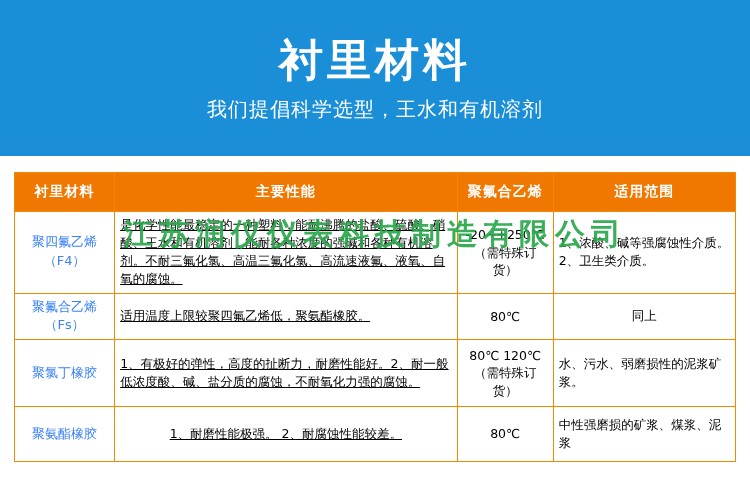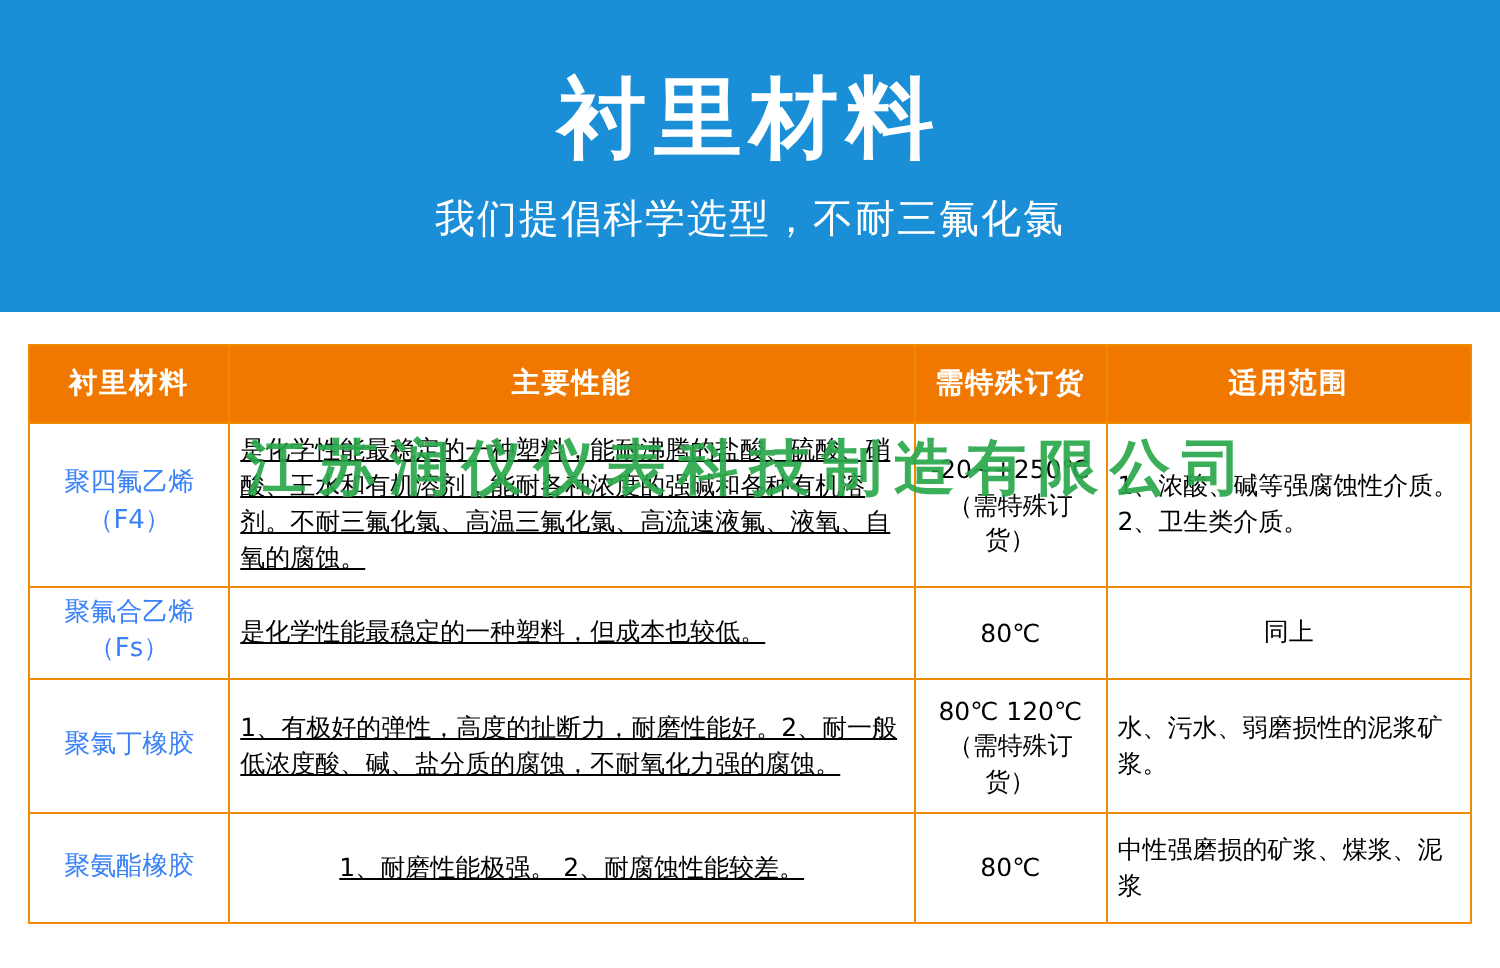--- a/index.html
+++ b/index.html
@@ -129,49 +129,49 @@
     white-space: nowrap;
   }
 </style>
 </head>
 <body>
 
 <div class="page">
 
   <div class="banner">
     <div class="banner-title">衬里材料</div>
-    <div class="banner-subtitle">我们提倡科学选型，不耐三氟化氯</div>
+    <div class="banner-subtitle">我们提倡科学选型，王水和有机溶剂</div>
   </div>
 
   <div class="table-wrap">
     <table class="spec">
       <colgroup>
         <col class="col-a">
           <col class="col-b">
           <col class="col-c">
           <col class="col-d">
       </colgroup>
       <thead>
         <tr>
           <th>衬里材料</th>
           <th>主要性能</th>
-          <th>需特殊订货</th>
+          <th>聚氟合乙烯</th>
           <th>适用范围</th>
         </tr>
       </thead>
       <tbody>
         <tr class="r1">
           <td class="c-name">聚四氟乙烯（F4）</td>
           <td class="c-perf">是化学性能最稳定的一种塑料，能耐沸腾的盐酸、硫酸、硝酸、王水和有机溶剂，能耐各种浓度的强碱和各种有机溶剂。不耐三氟化氯、高温三氟化氯、高流速液氟、液氧、自氧的腐蚀。</td>
           <td class="c-temp">-20~+250℃（需特殊订货）</td>
           <td class="c-scope">1、浓酸、碱等强腐蚀性介质。2、卫生类介质。</td>
         </tr>
         <tr class="r3">
           <td class="c-name">聚氟合乙烯（Fs）</td>
-          <td class="c-perf">是化学性能最稳定的一种塑料，但成本也较低。</td>
+          <td class="c-perf">适用温度上限较聚四氟乙烯低，聚氨酯橡胶。</td>
           <td class="c-temp">80℃</td>
           <td class="c-scope center">同上</td>
         </tr>
         <tr class="r4">
           <td class="c-name">聚氯丁橡胶</td>
           <td class="c-perf">1、有极好的弹性，高度的扯断力，耐磨性能好。2、耐一般低浓度酸、碱、盐分质的腐蚀，不耐氧化力强的腐蚀。</td>
           <td class="c-temp">80℃ 120℃（需特殊订货）</td>
           <td class="c-scope">水、污水、弱磨损性的泥浆矿浆。</td>
         </tr>
         <tr class="r5">

